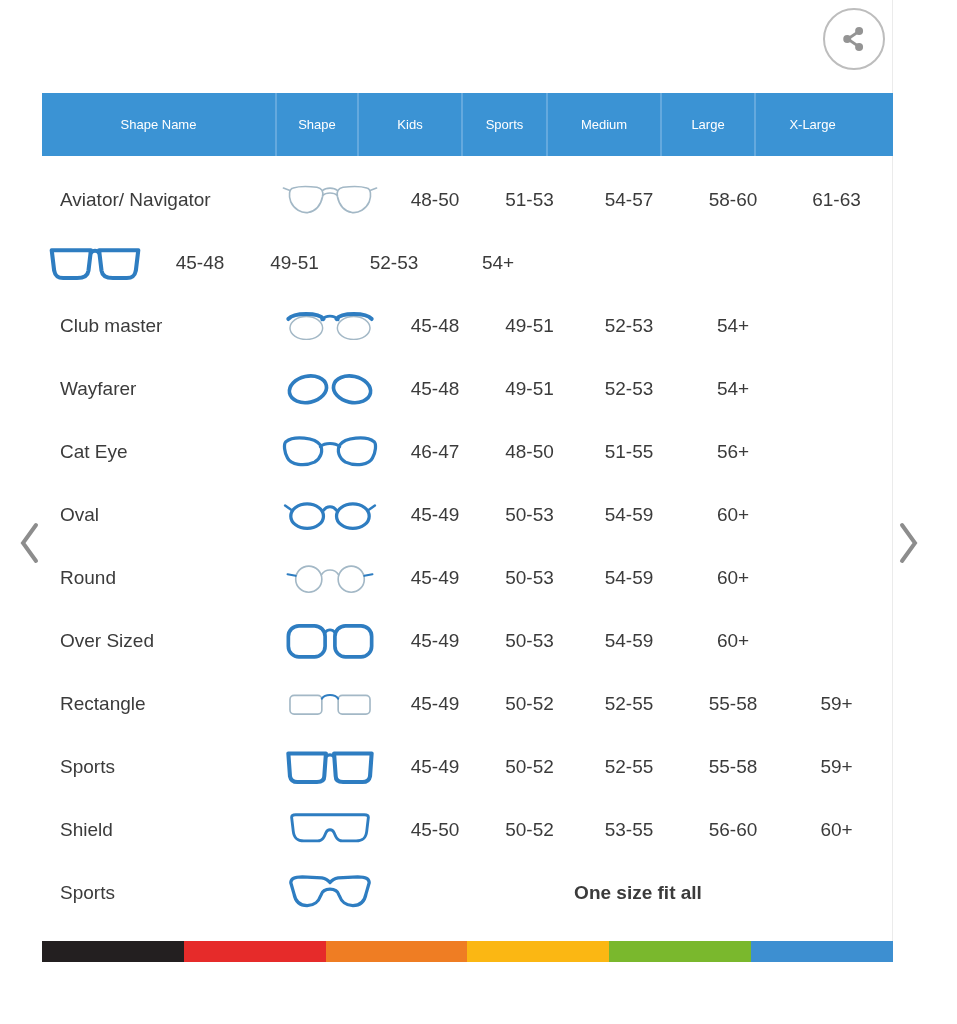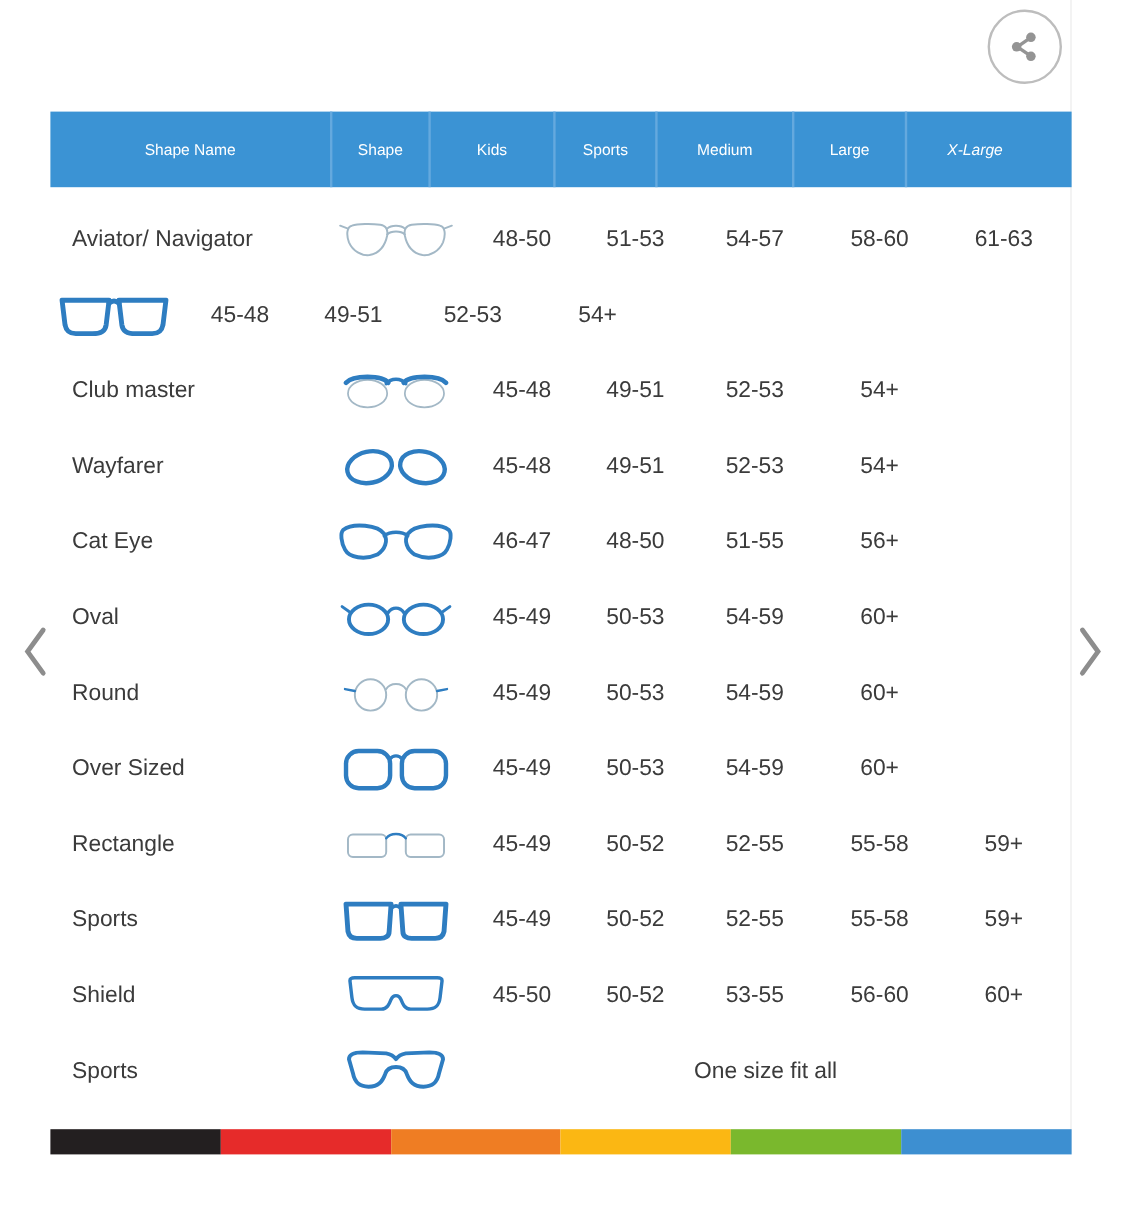--- a/index.html
+++ b/index.html
@@ -13,21 +13,21 @@
   .share-btn { position:absolute; left:823px; top:8px; width:62px; height:62px;
                border:2px solid #bdbdbd; border-radius:50%; background:#fff;
                display:flex; align-items:center; justify-content:center; cursor:pointer; padding:0; }
 
   .edge-line { position:absolute; left:892px; top:0; width:1px; height:962px; background:#ebebeb; }
 
   .size-table { position:absolute; left:42px; top:93px; width:851px; }
   .thead { display:flex; height:63px; }
   .th { display:flex; align-items:center; justify-content:center;
         color:#fff; font-size:13px; border-right:2px solid #64a9de; }
-  .th:last-child { border-right:none;font-style:italic; }
+  .th:last-child { border-right:none; }
 
   .tbody { margin-top:12px; }
   .tr { display:flex; height:63px; align-items:center; }
   .td { display:flex; align-items:center; justify-content:center;
         font-size:19px; color:#3b3b3b; }
   .td.name { justify-content:flex-start; padding-left:18px; }
   .td.shape svg { display:block; }
   .td.span-cell { justify-content:center; }
 
   .nav-btn { position:absolute; background:none; border:none; cursor:pointer; padding:0; }
@@ -254,21 +254,21 @@
           <div class="td" style="width: 94px;">56-60</div>
           <div class="td" style="width: 113px;">60+</div>
         </div>
         <div class="tr">
           <div class="td name" style="width: 235px;">Sports</div>
           <div class="td shape" style="width: 106px;">
             <svg width="98" height="41" viewBox="0 0 120 50" fill="none" stroke-linecap="round">
               <path d="M12,13 C12,8 18,6 26,6 L50,7 C56,8 58,10 60,13 C62,10 64,8 70,7 L94,6 C102,6 108,8 108,13 L104,27 C102,38 96,41 88,41 C78,41 74,36 71,28 C69,22 64,21 60,21 C56,21 51,22 49,28 C46,36 42,41 32,41 C24,41 18,38 16,27 Z" stroke="#2e7dc1" stroke-width="4" stroke-linejoin="round"></path>
             </svg>
           </div>
-          <div class="td span-cell" style="width: 510px;">One size fit all</div>
+          <div class="td span-cell" style="width: 510px; font-weight: bold;">One size fit all</div>
         </div>
       </div>
   </div>
 
   <button class="nav-btn nav-prev">
     <svg width="26" height="46" viewBox="0 0 26 46">
       <path d="M20,5 L7,23 L20,41" stroke="#8d8d8d" stroke-width="4" fill="none" stroke-linecap="round"></path>
     </svg>
   </button>
   <button class="nav-btn nav-next">

